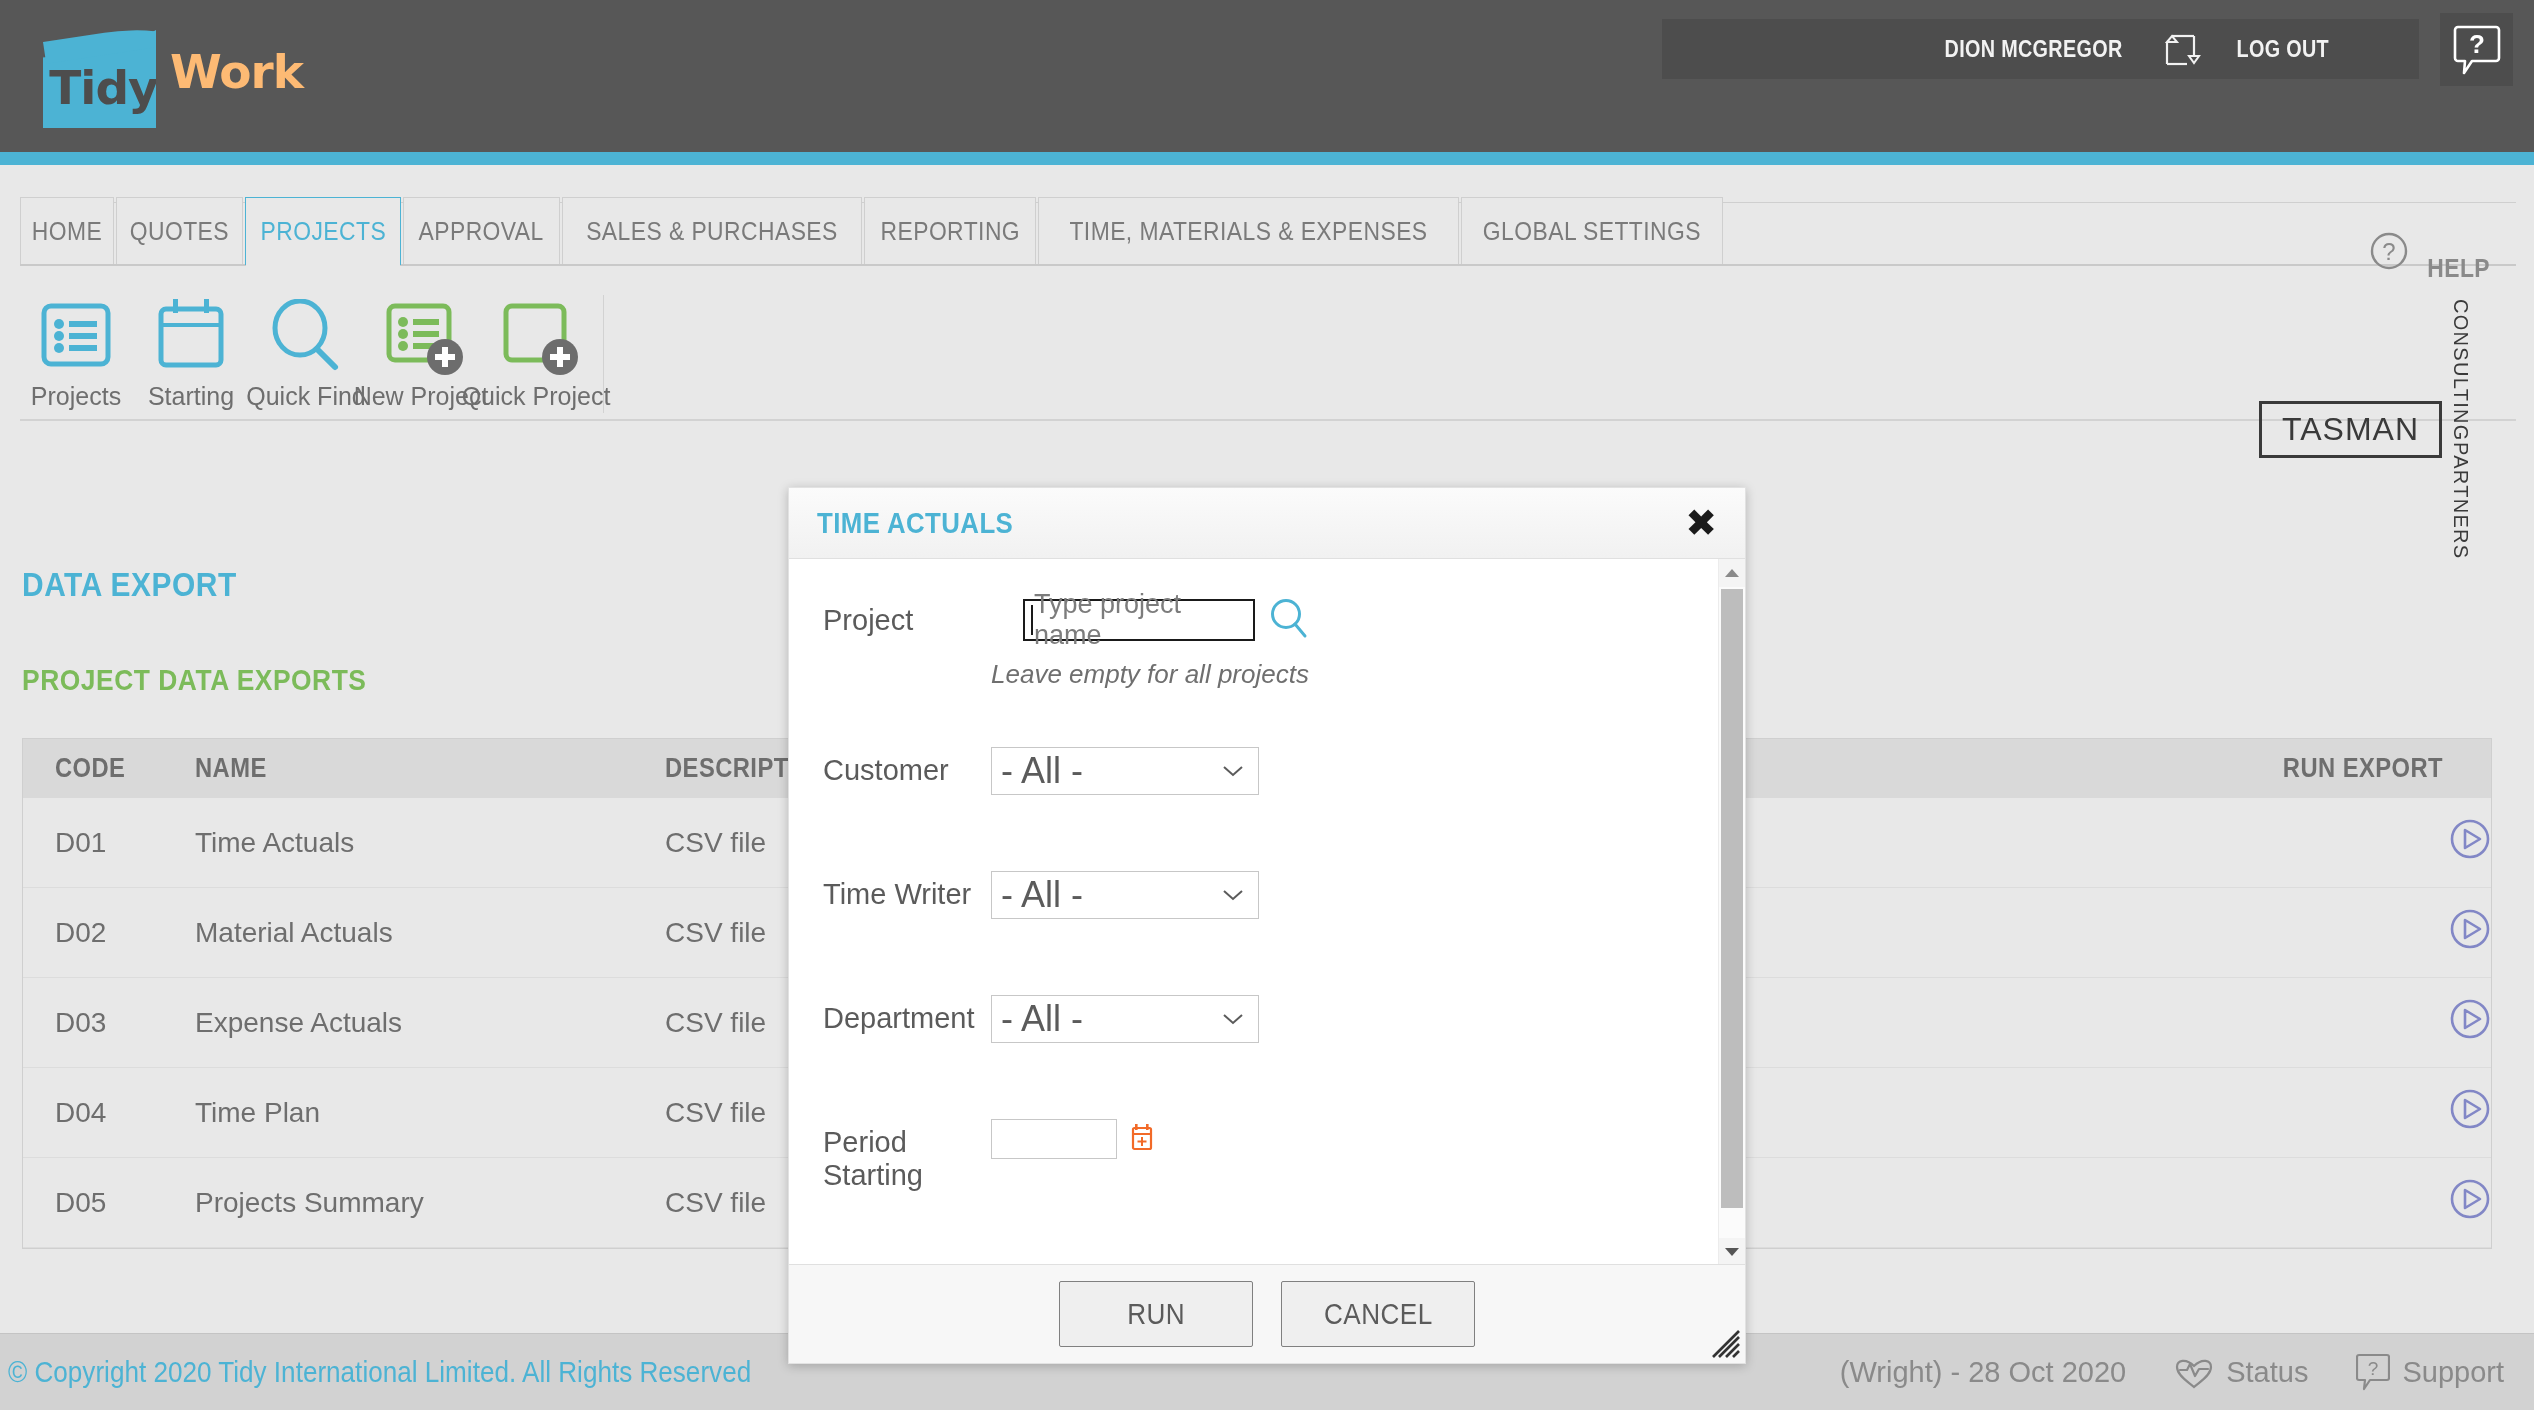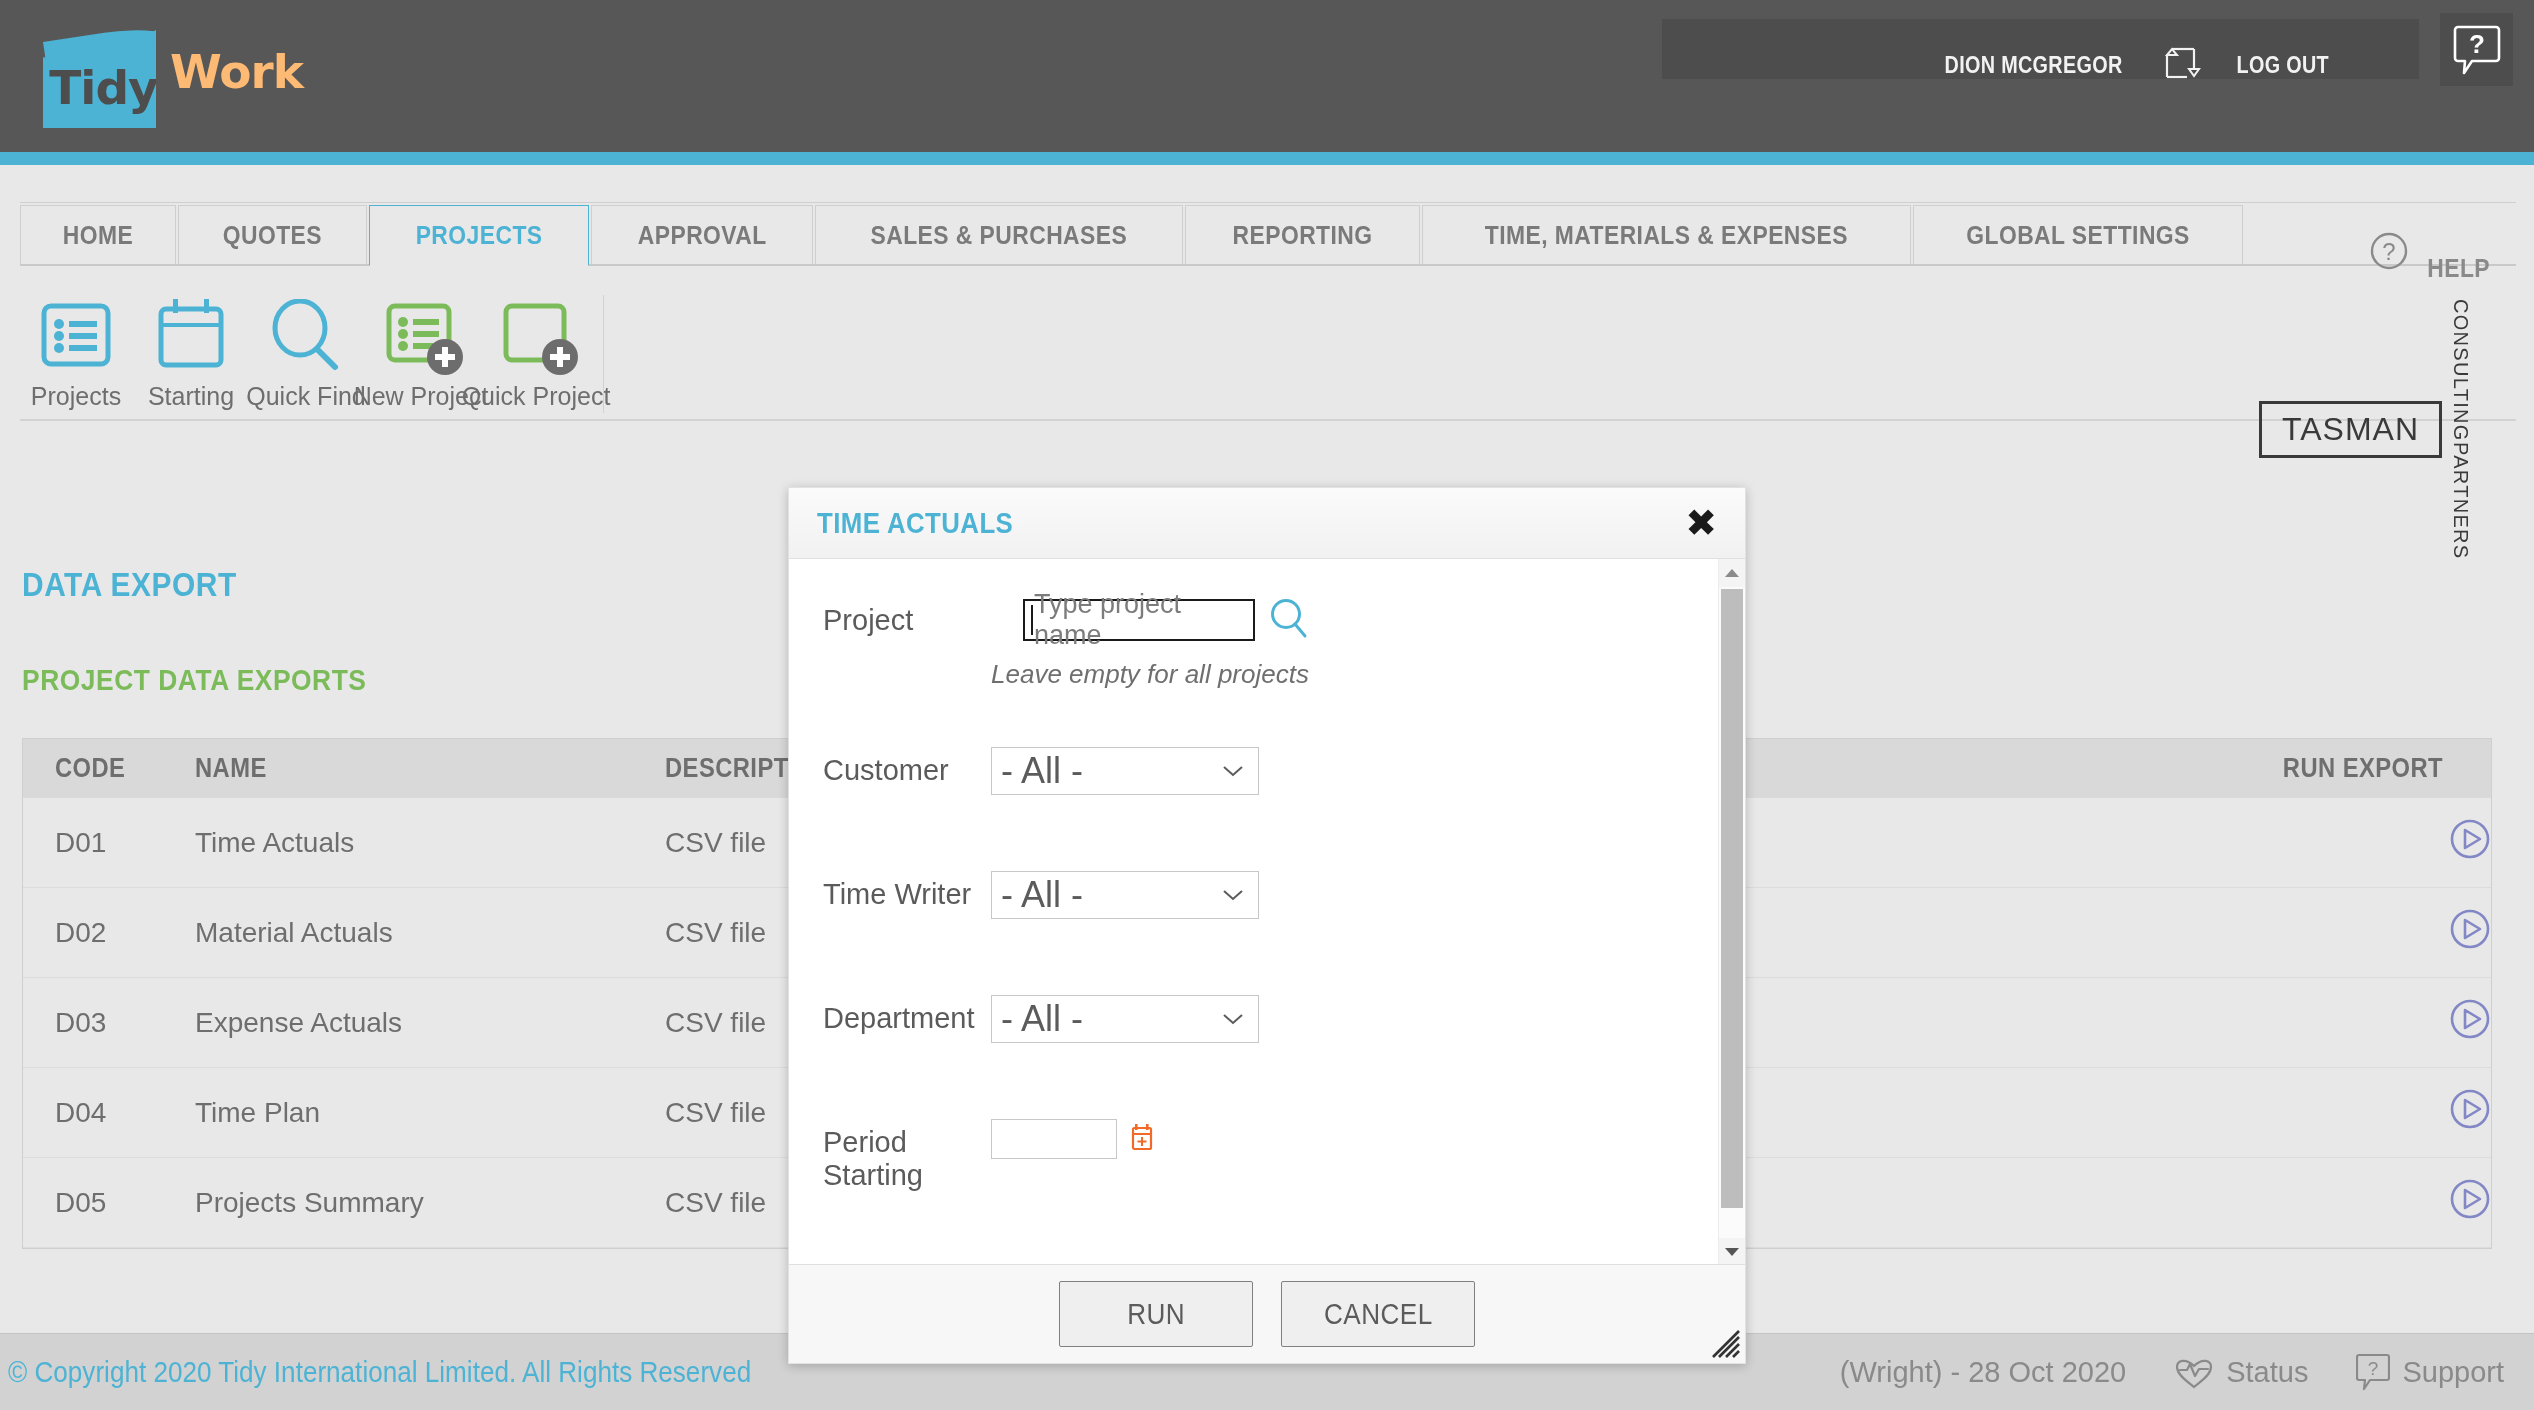--- a/index.html
+++ b/index.html
@@ -78,21 +78,21 @@
     padding: 0 0 13px 14px;
     font-family: "DejaVu Sans", sans-serif;
   }
 
   .user-panel {
     position: absolute;
     right: 115px; top: 19px;
     width: 757px; height: 60px;
     background: #4d4d4d;
     display: flex;
-    align-items: flex-end;
+    align-items: center;
     justify-content: flex-end;
     gap: 26px;
     padding-right: 82px;
     box-sizing: border-box;
   }
   .user-name, .logout-label {
     color: #f2f2f2;
     font-size: 23px;
     font-weight: bold;
     letter-spacing: 0.4px;
@@ -137,33 +137,33 @@
     align-items: flex-end;
   }
   .navbar-under {
     position: absolute;
     left: 20px; top: 99px;
     right: 18px;
     height: 2px;
     background: #c9c9c9;
   }
   .tab {
-    height: 60px;
+    height: 68px;
     background: #e8e8e8;
     border: 1px solid #cfcfcf;
     border-bottom: none;
     box-sizing: border-box;
     display: flex;
     align-items: center;
     justify-content: center;
-    padding: 0 37px;
+    padding: 0 6px;
     margin-right: 2px;
     color: #7a7a7a;
     font-size: 26px;
-    font-weight: bold;
+    font-weight: normal;
     letter-spacing: 0.5px;
     white-space: nowrap;
     font-family: "Liberation Sans Narrow", "Liberation Sans", sans-serif;
   }
   .tab span { display:block; transform: scaleX(0.88); transform-origin:center; }
   .tab.active {
     border: 1px solid #4cb3d4;
     border-bottom: none;
     color: #4cb3d4;
     background: #e8e8e8;

